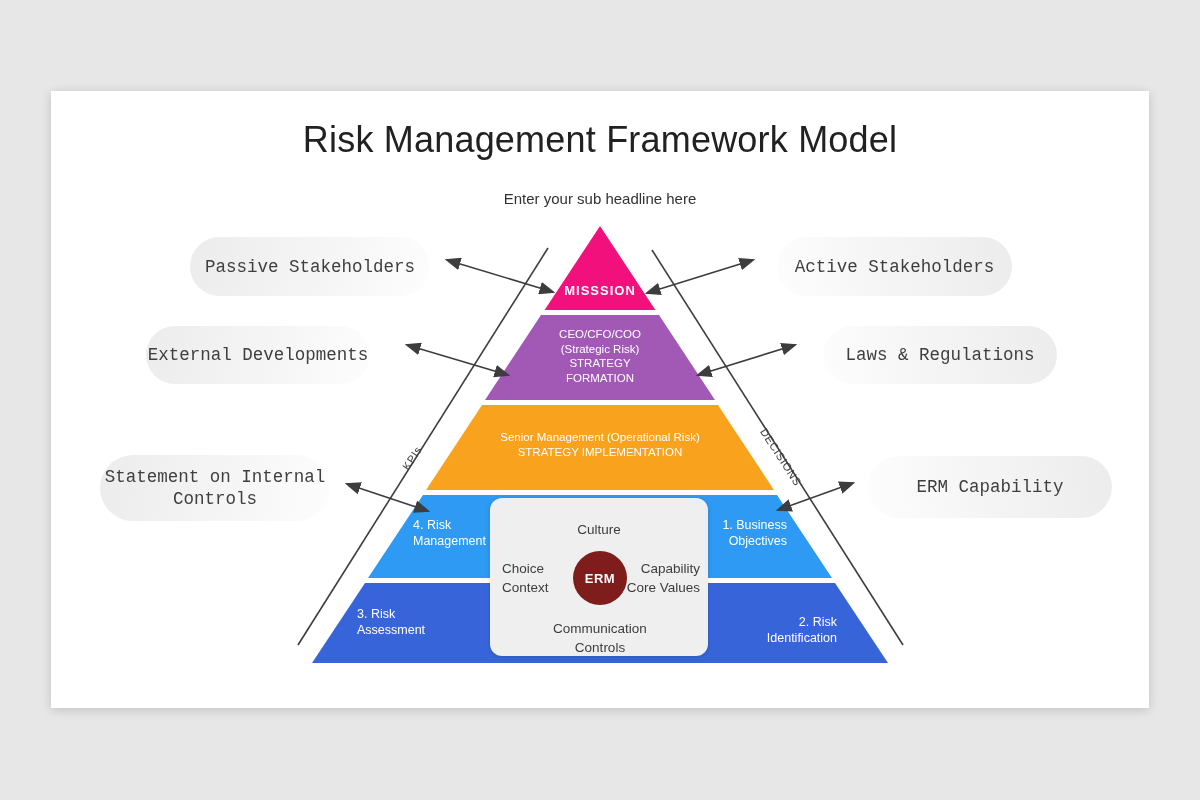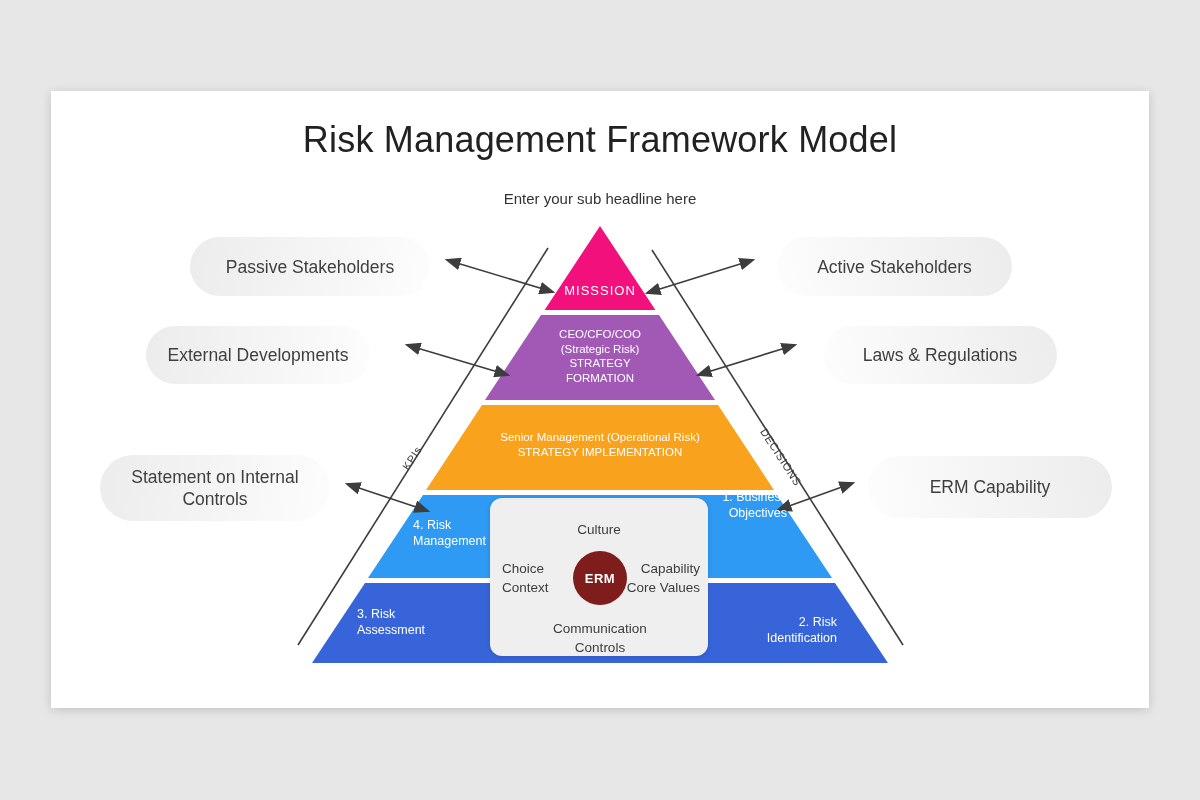--- a/index.html
+++ b/index.html
@@ -21,42 +21,42 @@
     color:#212121; letter-spacing:.2px;
   }
   .subtitle {
     position:absolute; left:0; top:173px; width:1200px;
     text-align:center; font-size:15px; color:#323232;margin-top:17px;
   }
   svg.diagram { position:absolute; left:0; top:0; width:1200px; height:800px; }
 
   
   .lvl { position:absolute; color:#ffffff; text-align:center; }
-  .mission { left:540px; top:283px; width:120px; font-size:13px; font-weight:normal; letter-spacing:1px; }
+  .mission { left:540px; top:283px; width:120px; font-size:13px; font-weight:bold; letter-spacing:1px; }
   .purple-txt { left:510px; top:327px; width:180px; font-size:11.5px; line-height:14.6px; font-weight:500; }
   .orange-txt { left:440px; top:430px; width:320px; font-size:11.5px; line-height:14.5px; font-weight:500; }
   .band { position:absolute; color:#fff; font-size:12.5px; line-height:15.5px; font-weight:500; }
   .lb-left { left:413px; top:518px; text-align:left; }
-  .lb-right { left:677px; top:490px; width:110px; text-align:right; }
+  .lb-right { left:677px; top:518px; width:110px; text-align:right; }
   .db-left { left:357px; top:607px; text-align:left; }
   .db-right { left:707px; top:607px; width:130px; text-align:right;margin-top:8px; }
 
   
   .axis-label {
     position:absolute; font-size:11px; color:#3b3b3b; letter-spacing:.6px;
     white-space:nowrap;
   }
   .axis-kpis { left:412px; top:458px; transform:translate(-50%,-50%) rotate(-57deg); }
   .axis-decisions { left:781px; top:457px; transform:translate(-50%,-50%) rotate(57deg); }
 
   
   .pill {
     position:absolute; border-radius:33px;
     display:flex; align-items:center; justify-content:center;
-    font-size:17.5px; color:#3f3f3f; text-align:center; line-height:22px;
+    font-size:17.5px; color:#3f3f3f; text-align:center; line-height:22px;font-family:Liberation Mono, monospace;
   }
   .pill-left  { background:linear-gradient(100deg,#ececec 0%,#f5f5f5 55%,#fdfdfd 100%); }
   .pill-right { background:linear-gradient(260deg,#ececec 0%,#f5f5f5 55%,#fdfdfd 100%); }
   .p-passive   { left:190px; top:237px; width:240px; height:59px; }
   .p-external  { left:146px; top:326px; width:224px; height:58px; }
   .p-statement { left:100px; top:455px; width:230px; height:66px; }
   .p-active    { left:777px; top:237px; width:235px; height:59px; }
   .p-laws      { left:823px; top:326px; width:234px; height:58px; }
   .p-ermfw     { left:868px; top:456px; width:244px; height:62px; }
 

